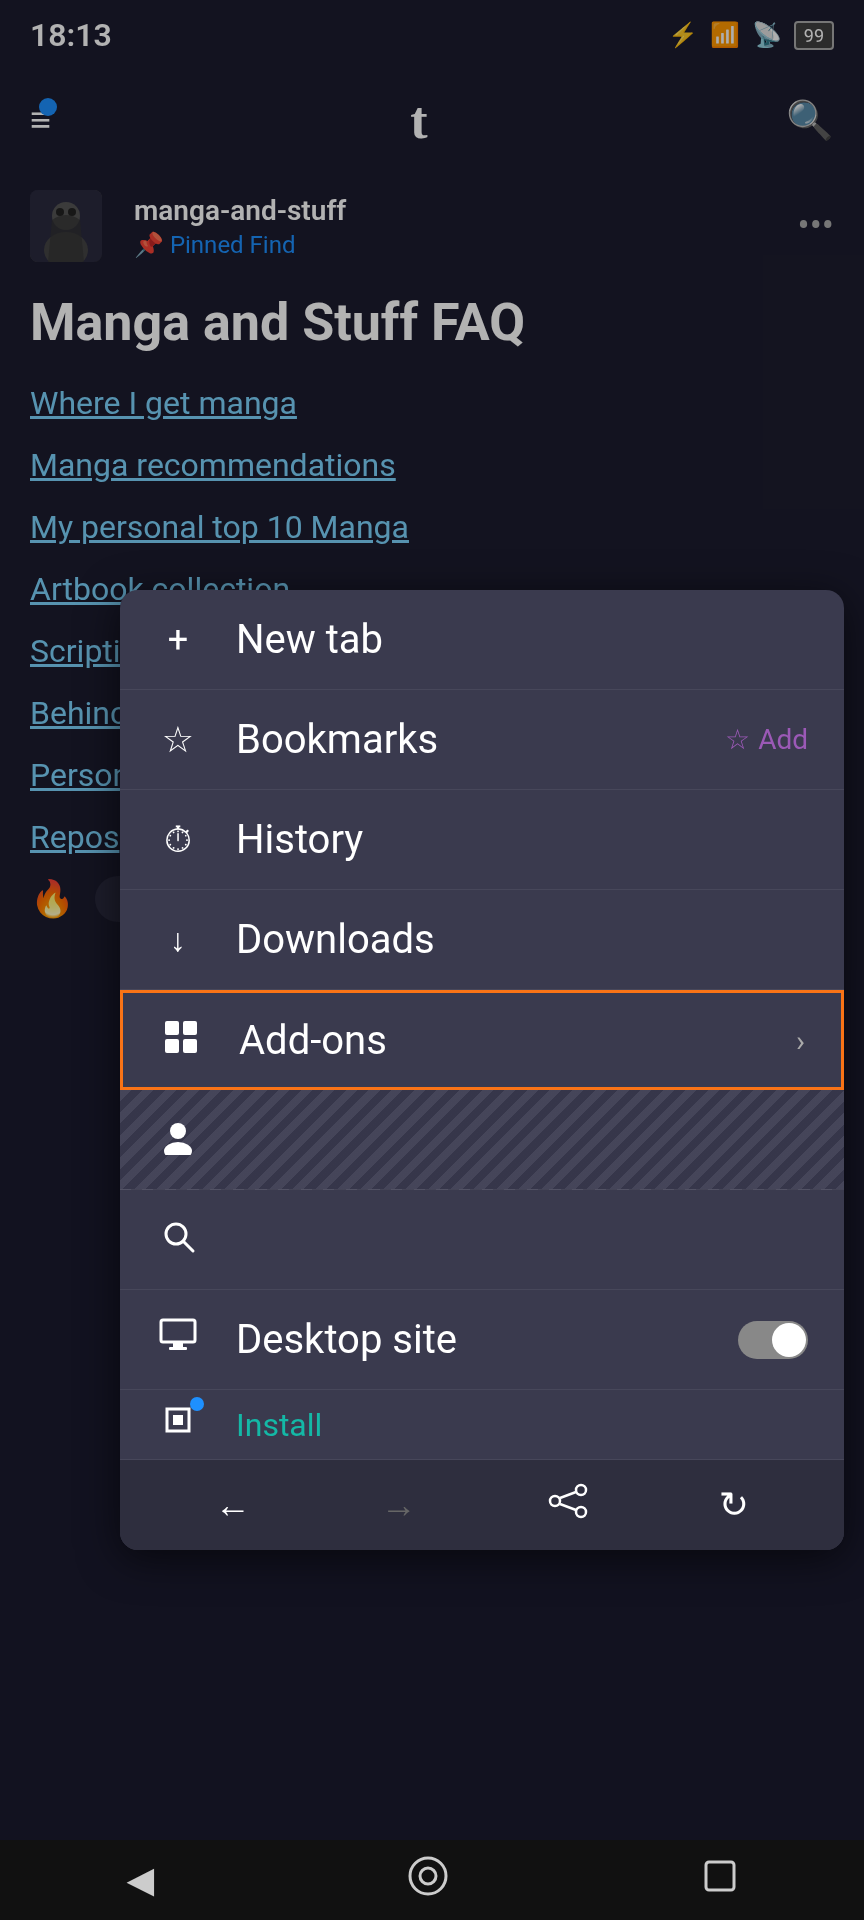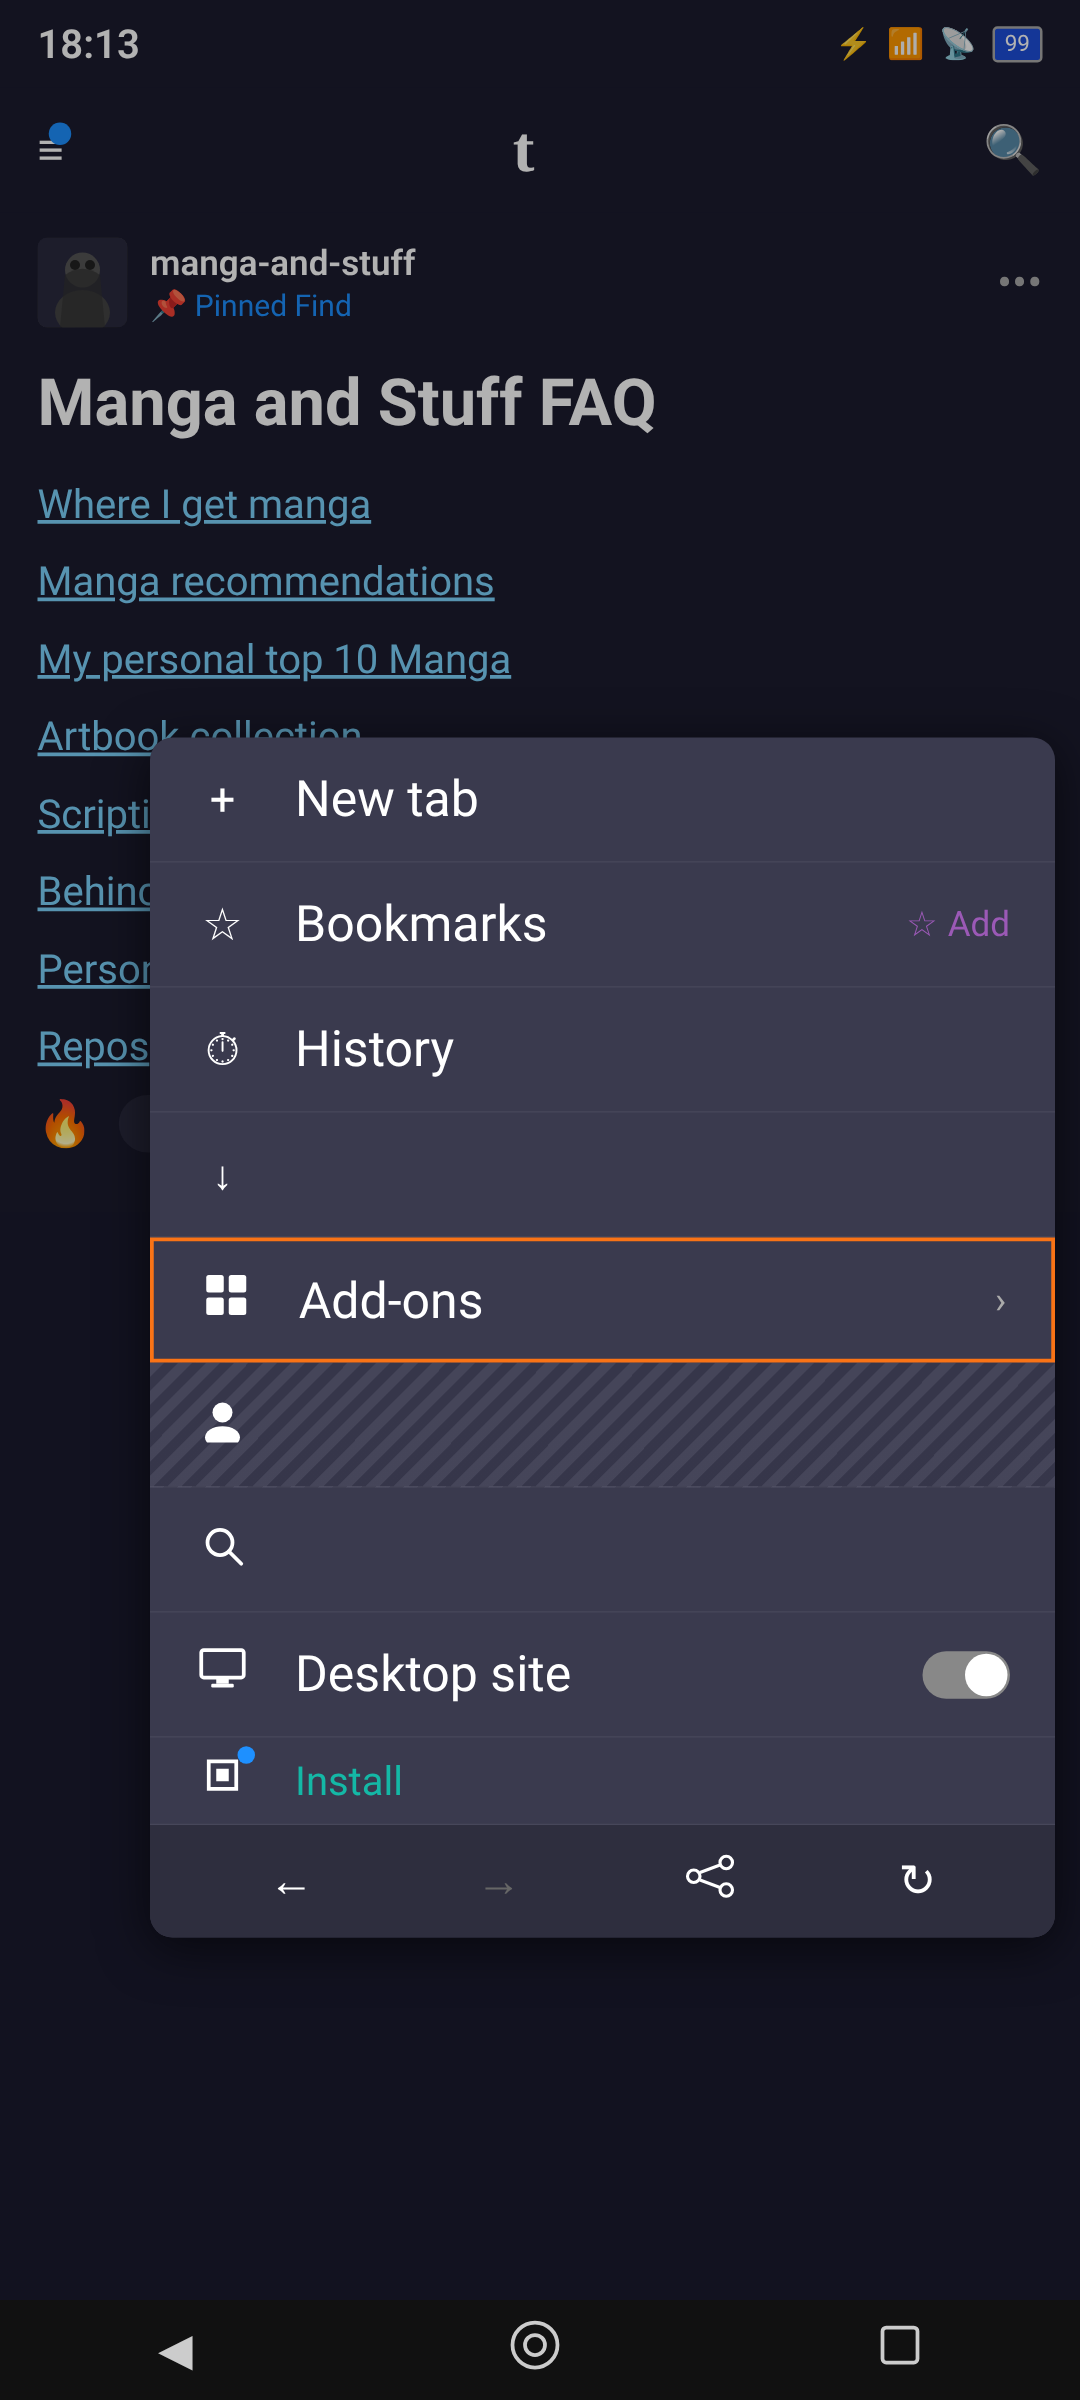--- a/index.html
+++ b/index.html
@@ -30,21 +30,21 @@
     .status-icons {
       display: flex;
       align-items: center;
       gap: 12px;
     }
     .status-icon {
       color: white;
       font-size: 24px;
     }
     .battery-badge {
-      background: #1d4ed8;
+      background: #404040;
       color: white;
       font-size: 18px;
       padding: 2px 8px;
       border-radius: 4px;
       border: 2px solid #aaa;
     }
 
     
     .app-header {
       background: #1c1c2e;
@@ -94,21 +94,21 @@
     
     .post-header {
       display: flex;
       align-items: center;
       justify-content: space-between;
       margin-bottom: 30px;
     }
     .post-author {
       display: flex;
       align-items: center;
-      gap: 18px;
+      gap: 32px;
     }
     .avatar {
       width: 72px;
       height: 72px;
       border-radius: 8px;
       background: #333;
       overflow: hidden;
       display: flex;
       align-items: center;
       justify-content: center;
@@ -385,20 +385,21 @@
     </span>
   </div>
 
   <div class="menu-item">
     <span class="menu-item-icon">⏱</span>
     <span class="menu-item-label">History</span>
   </div>
 
   <div class="menu-item">
     <span class="menu-item-icon" style="font-size:32px;">↓</span>
+    <span class="menu-item-label">Downloads</span>
   </div>
 
   <div class="menu-item" style="border: 3px solid #f97316; position:relative;">
     <span class="menu-item-icon" style="font-size:30px;">
       <svg width="38" height="38" viewBox="0 0 38 38" fill="none">
         <rect x="3" y="3" width="14" height="14" rx="2" fill="white"></rect>
         <rect x="21" y="3" width="14" height="14" rx="2" fill="white"></rect>
         <rect x="3" y="21" width="14" height="14" rx="2" fill="white"></rect>
         <rect x="21" y="21" width="14" height="14" rx="2" fill="white"></rect>
       </svg>

